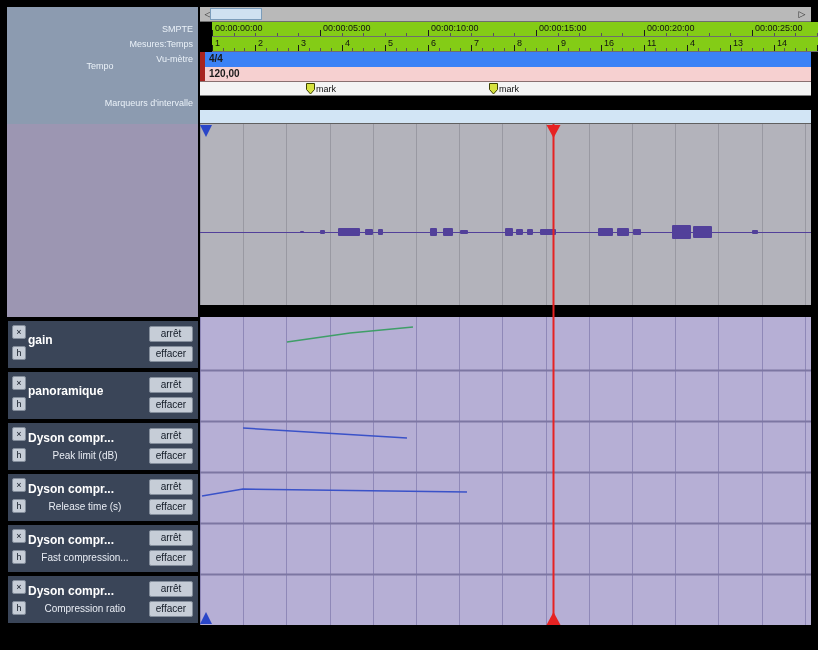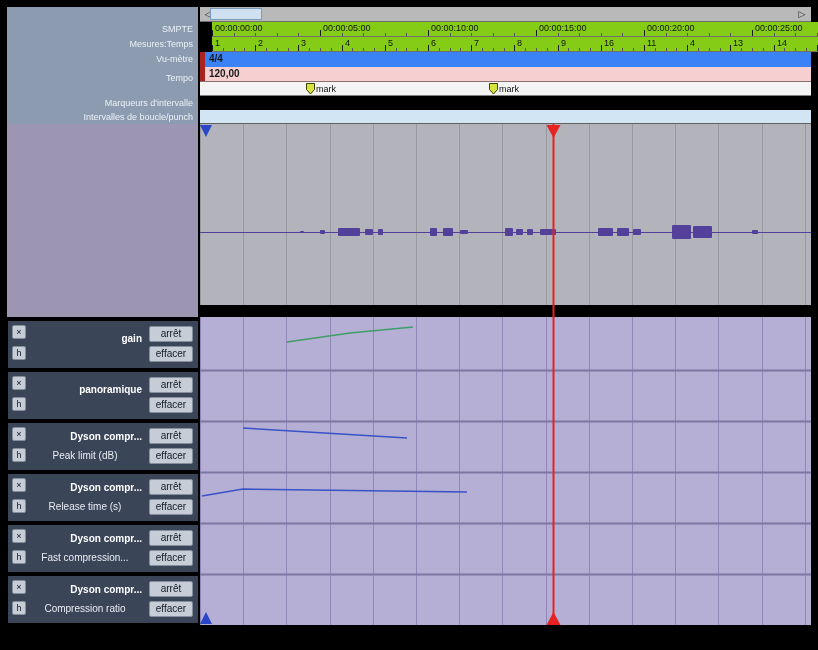--- a/index.html
+++ b/index.html
@@ -39,44 +39,43 @@
   #row-loop   { left:200px; top:110px; width:611px; height:14px; background:#d2e5f5; border-bottom:1px solid #606060; }
   .loc-marker { position:absolute; top:1px; height:12px; }
   .loc-marker svg { position:absolute; left:0; top:0; }
   .loc-label { position:absolute; left:10px; top:1px; font-size:9px; color:#101010; white-space:nowrap; }
 
   
   #track-controls { left:7px; top:124px; width:193px; height:193px; background:#9C96B2; border-right:2px solid #000; }
   #lane-controls  { left:7px; top:317px; width:193px; height:308px; background:#000; }
   .lane-panel { position:absolute; left:1px; width:190px; height:47px; background:#3A4558; }
   .mini-btn { position:absolute; left:4px; width:14px; height:14px; background:#c6cdd7; border:1px solid #848e9c; border-radius:2px; font-size:9px; line-height:12px; text-align:center; color:#121a26; }
-  .lane-title { position:absolute; left:20px; right:56px; top:8px; text-align:right; font-size:10px; font-weight:bold; color:#ffffff; white-space:nowrap; overflow:hidden; }
+  .lane-title { position:absolute; left:20px; right:56px; top:8px; text-align:left; font-size:12px; font-weight:bold; color:#ffffff; white-space:nowrap; overflow:hidden; }
   .lane-sub { position:absolute; left:20px; right:56px; top:27px; text-align:center; font-size:10px; color:#e9edf4; white-space:nowrap; overflow:hidden; }
   .lane-btn { position:absolute; right:5px; width:44px; height:16px; background:#c6cdd7; border:1px solid #848e9c; border-radius:2px; font-size:10px; line-height:14px; text-align:center; color:#121a26; }
 
   
   #canvas { left:200px; top:124px; width:611px; height:501px; }
   #canvas > div, #canvas > svg { position:absolute; }
   #track-bg { left:0; top:0; width:611px; height:181px; background:#B3B3BB; }
   #track-namebar { left:0; top:181px; width:611px; height:12px; background:#3E7F31; border-top:1px solid #245417; border-bottom:1px solid #245417; color:#5c1a1a; font-size:9px; font-weight:bold; line-height:10px; padding-left:4px; white-space:nowrap; }
   #auto-bg { left:0; top:193px; width:611px; height:308px; background:#B6AFD5; }
   #overlay { left:0; top:0; pointer-events:none; }
 </style>
 </head>
 <body>
 
 <div id="app">
 
   <div id="ruler-labels">
       <div class="rlabel" style="top: 15px; height: 15px; line-height: 15px;">SMPTE</div>
       <div class="rlabel" style="top: 45px; height: 15px; line-height: 15px;">Vu-mètre</div>
       <div class="rlabel" style="top: 30px; height: 15px; line-height: 15px;">Mesures:Temps</div>
-      <div class="rlabel" style="top: 64px; height: 15px; line-height: 15px;">Tempo</div>
+      <div class="rlabel" style="top: 52px; height: 15px; line-height: 15px; text-align: center;">Tempo</div>
       <div class="rlabel" style="top: 89px; height: 14px; line-height: 14px;">Marqueurs d'intervalle</div>
-      <div class="rlabel" style="top: 103px; height: 14px; line-height: 14px;">Intervalles de boucle/punch</div>
     </div>
 
   <div id="scrollbar">
     <div class="sb-arrow" id="sb-left">◁</div>
     <div id="sb-thumb"></div>
     <div class="sb-arrow" id="sb-right">▷</div>
   </div>
 
   <div id="ruler-smpte">
       <div class="tick-major" style="left: 0px;"></div>

